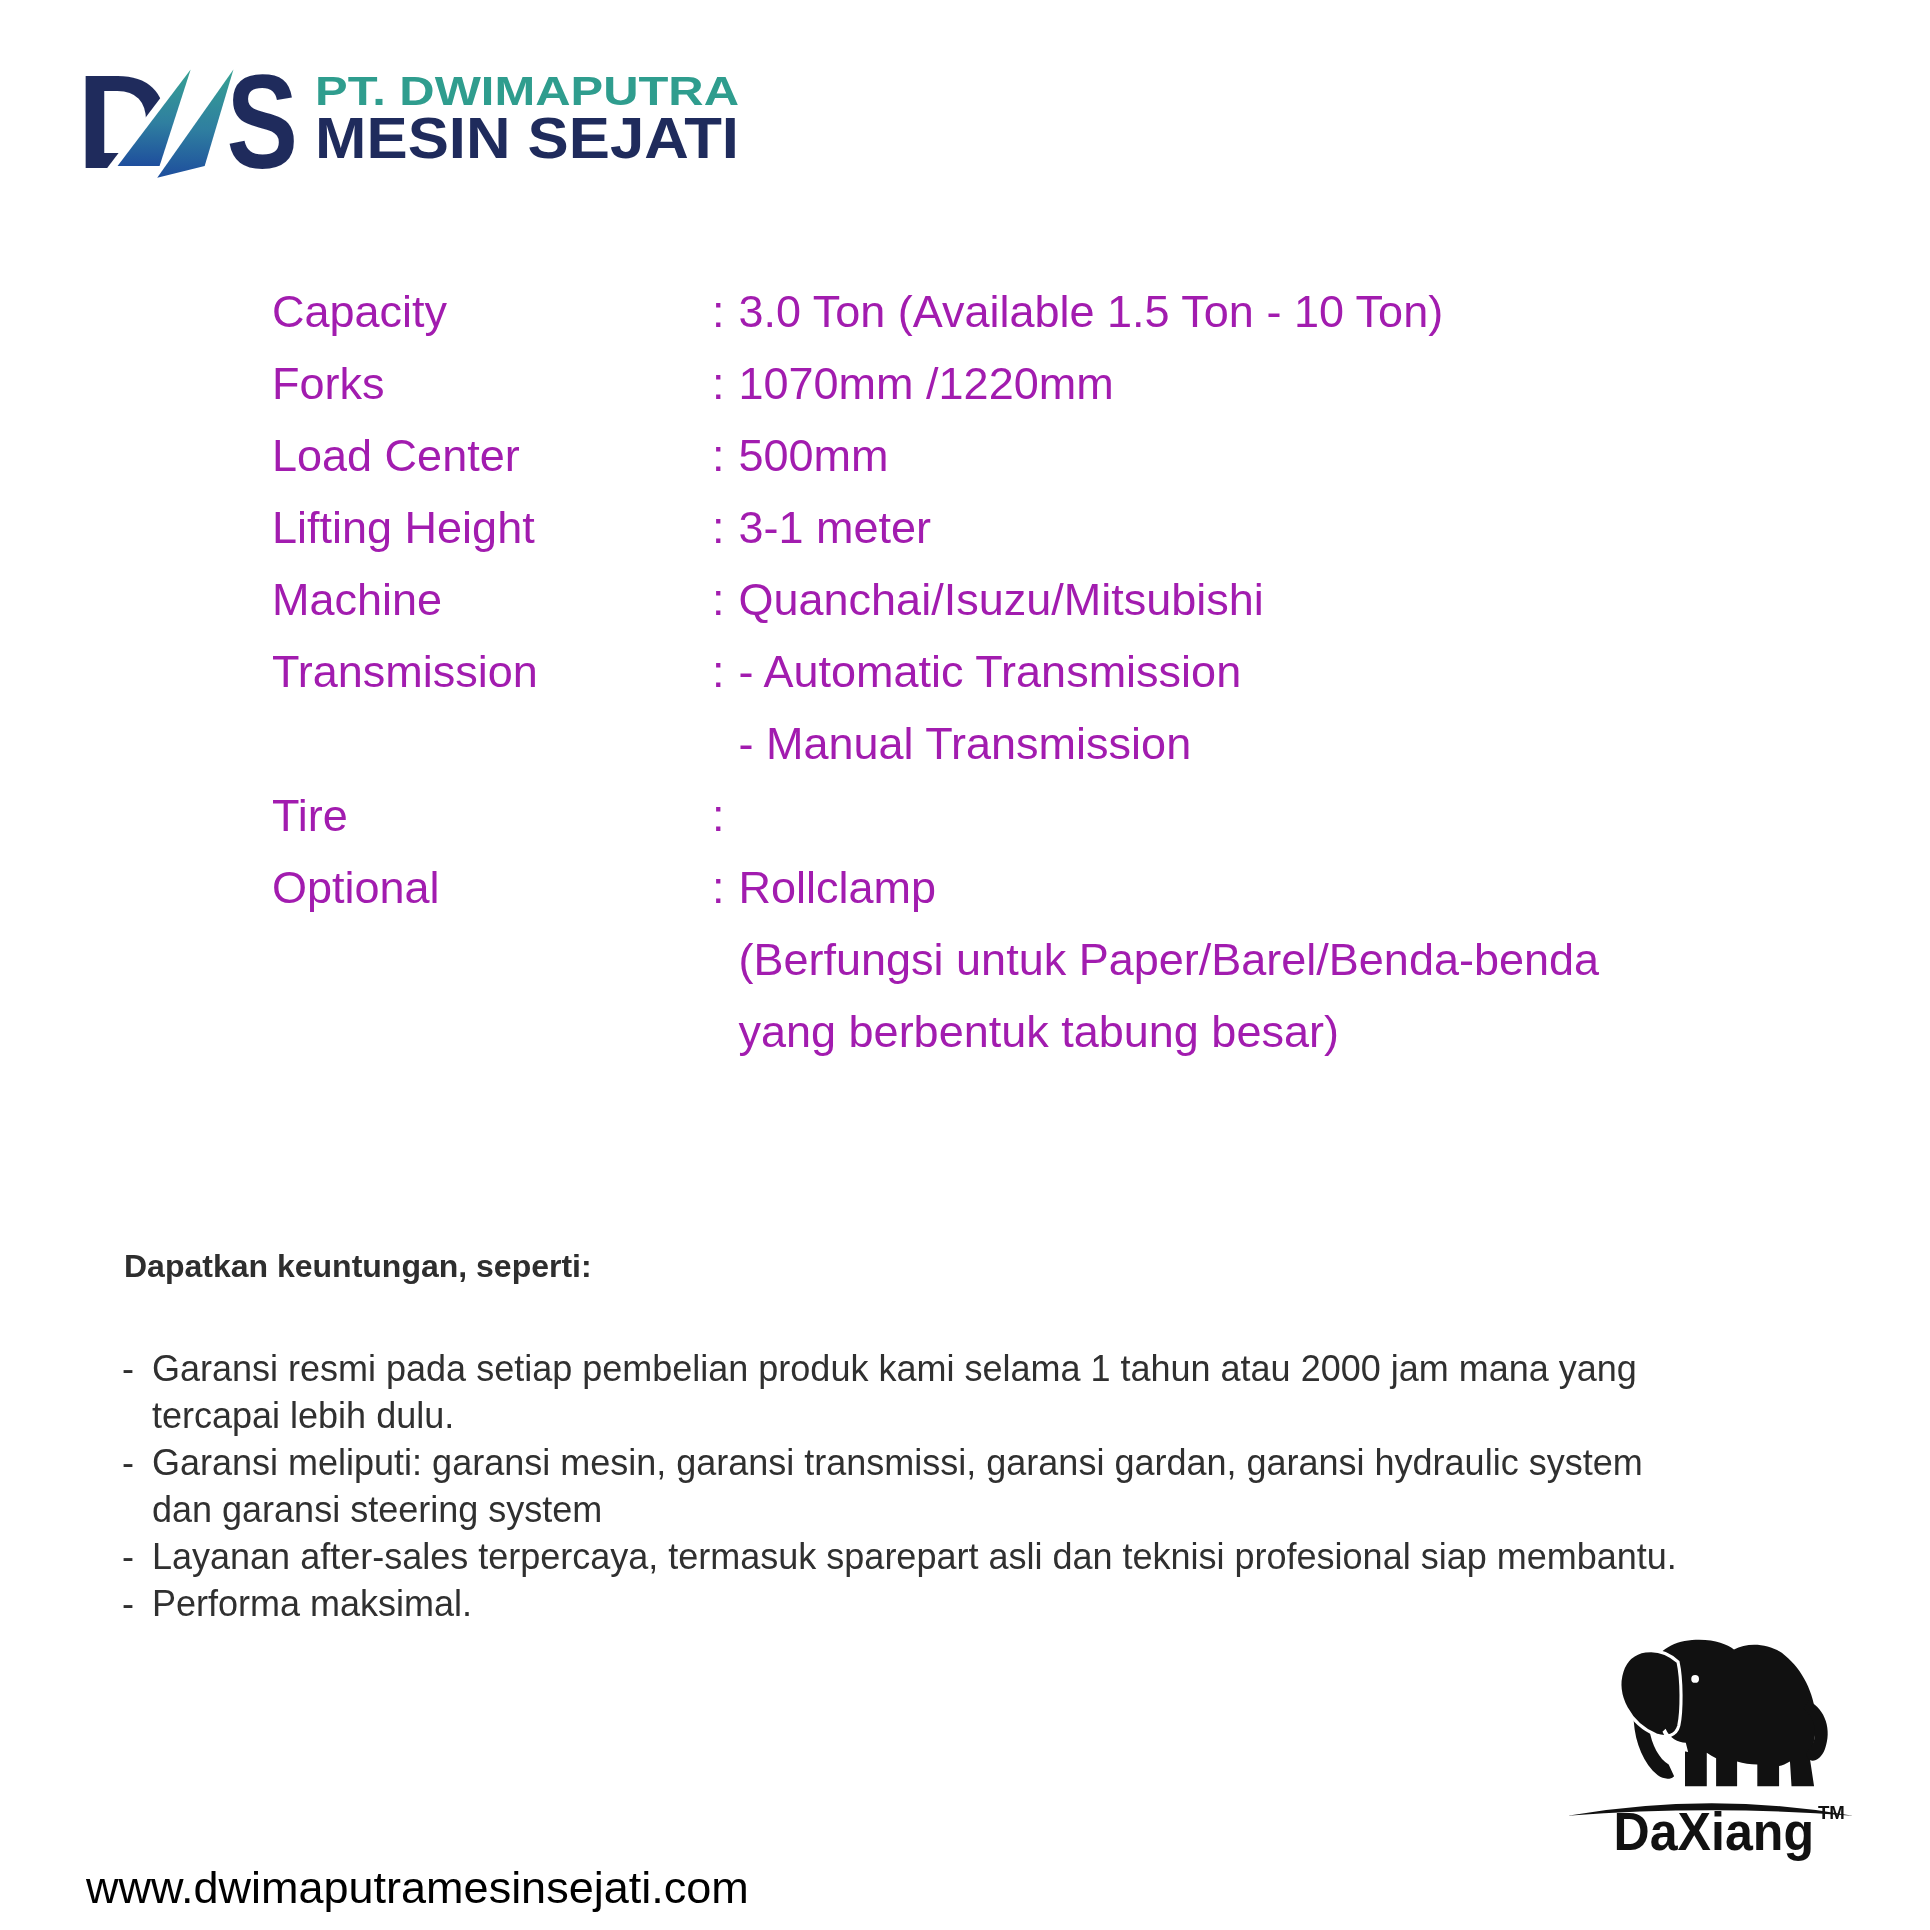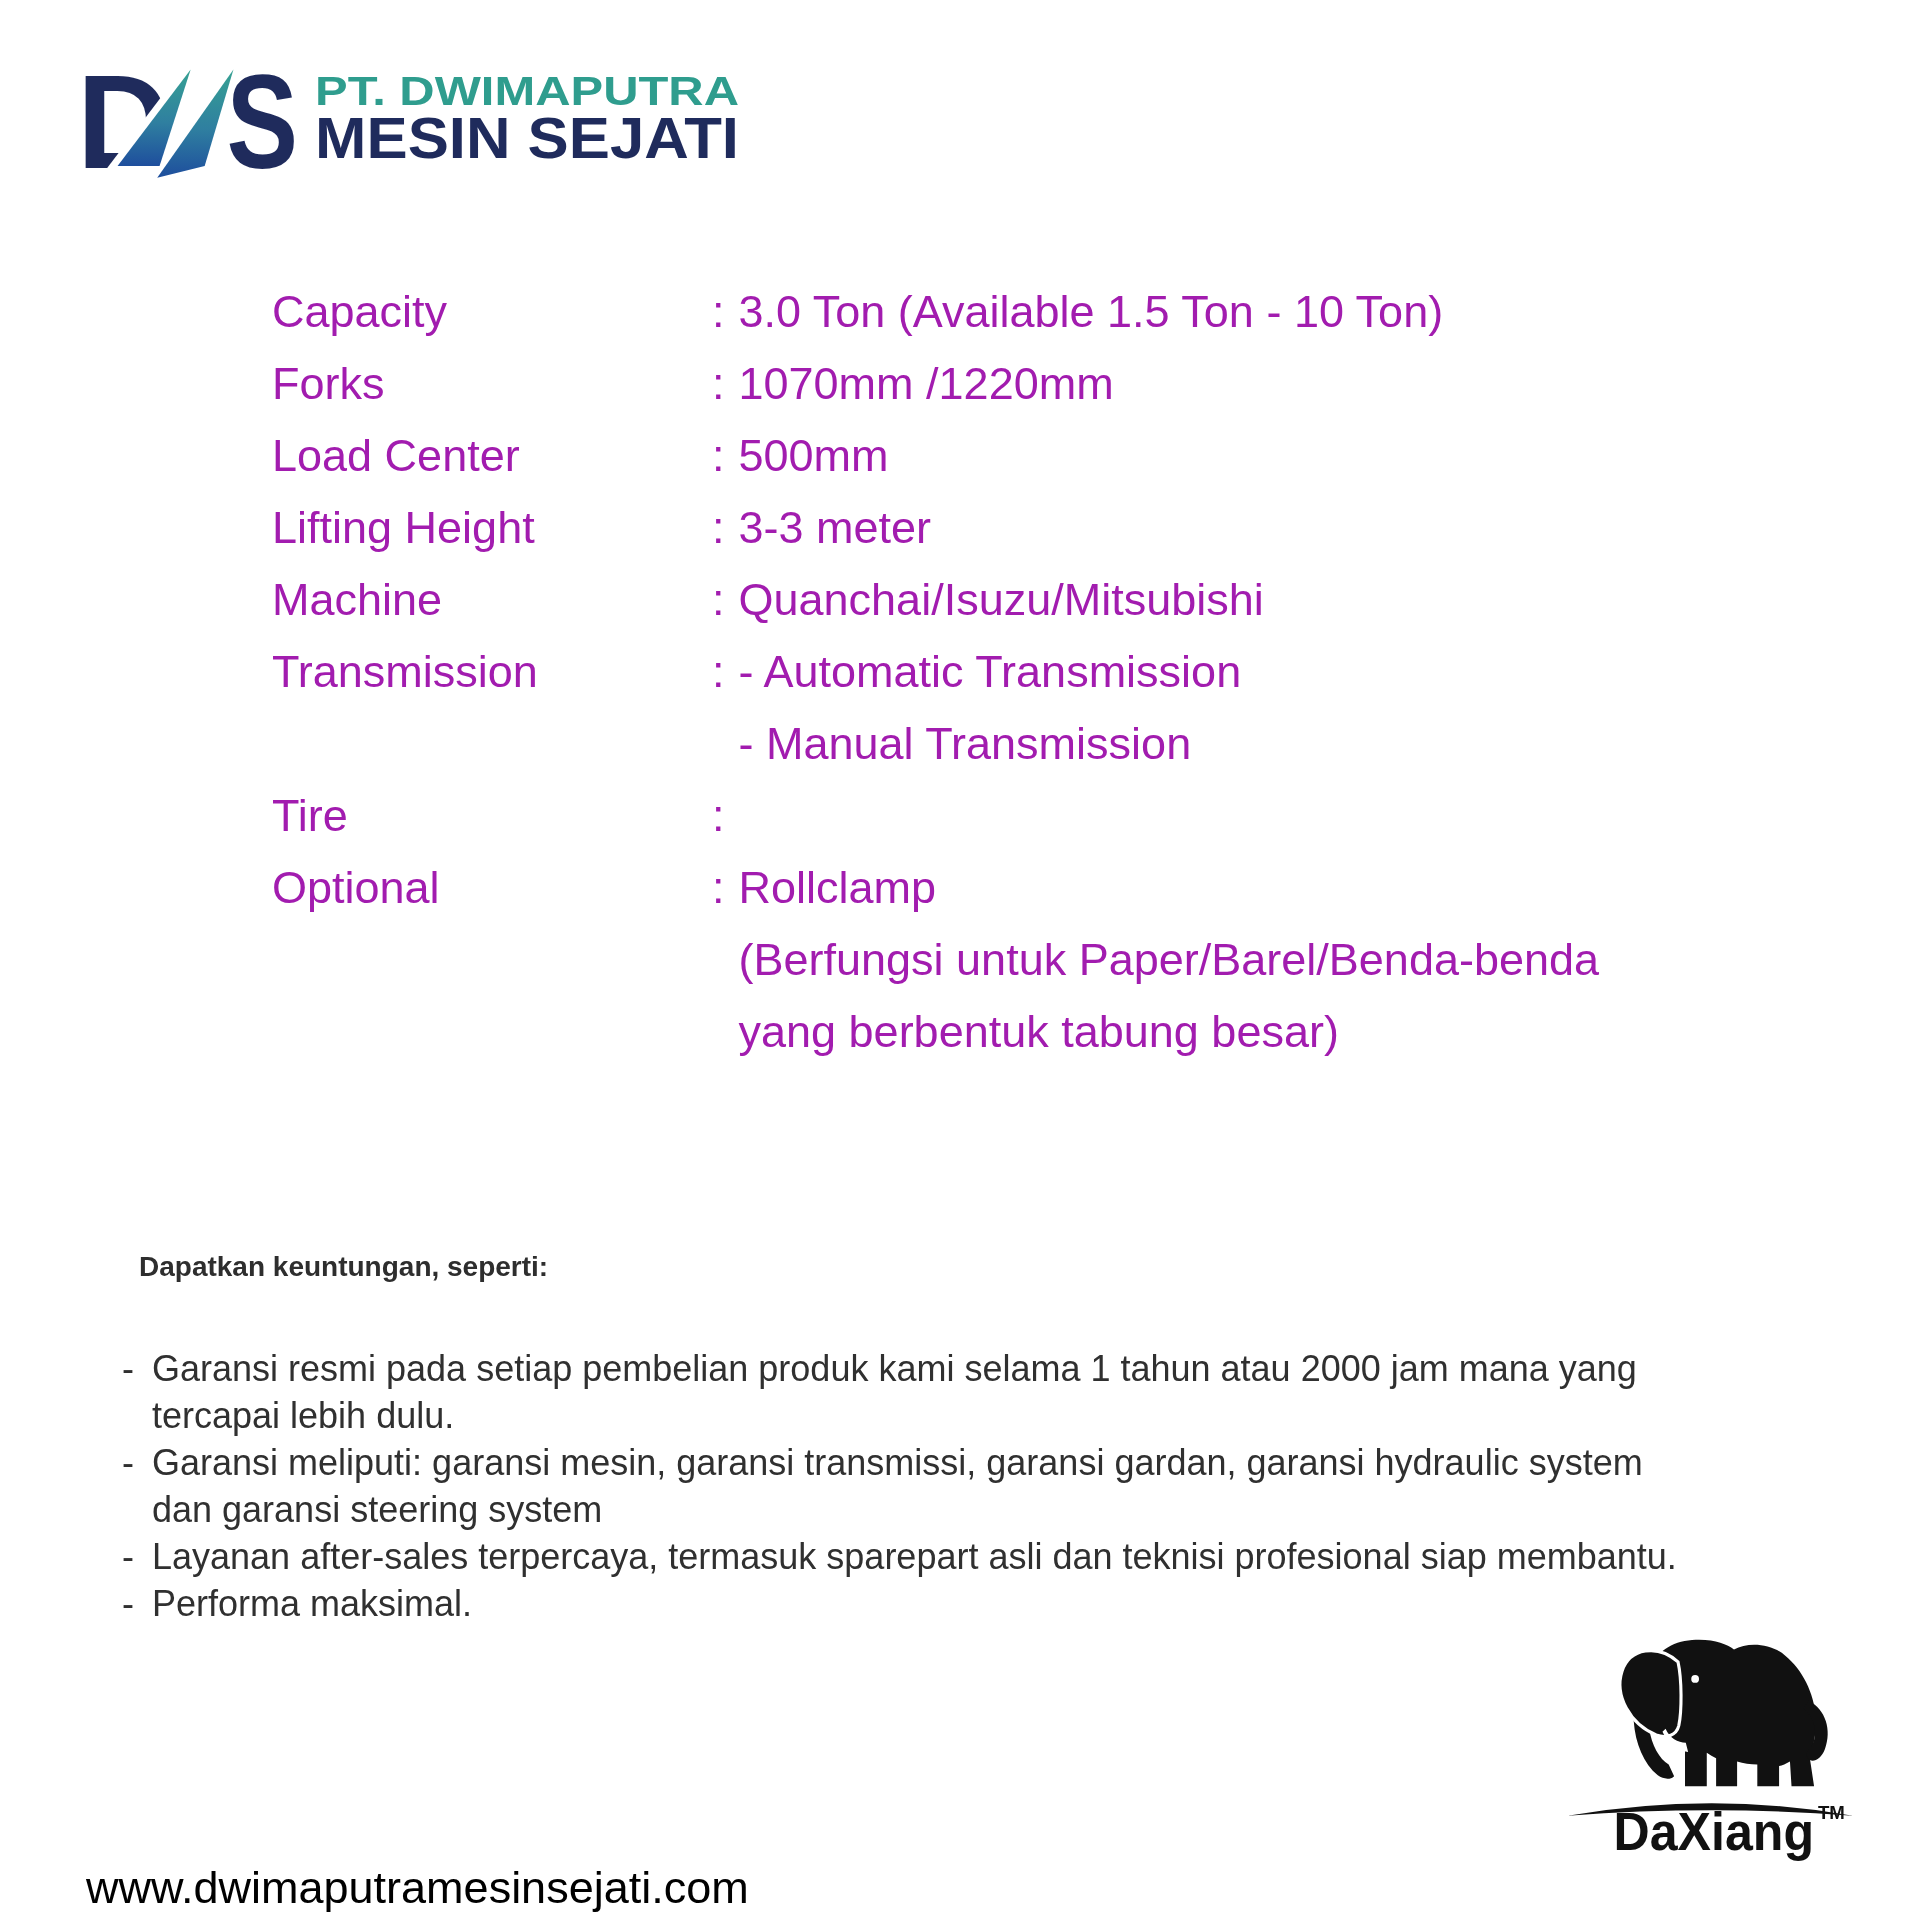--- a/index.html
+++ b/index.html
@@ -23,22 +23,22 @@
   .spec-label{width:440px;flex:0 0 440px;}
   .spec-colon{width:26.5px;flex:0 0 26.5px;}
   .spec-lines{flex:1;}
 
   
   .benefits{
     position:absolute;left:122px;top:1243px;width:1767px;
     color:#303030;
   }
   .benefits-heading{
-    font-size:28px;font-weight:bold;line-height:47px;
-    color:#2e2e2e;margin-left:17px;
+    font-size:32px;font-weight:bold;line-height:47px;
+    color:#2e2e2e;margin-left:2px;
   }
   .benefit-list{margin-top:55px;font-size:36px;line-height:47px;}
   .benefit{display:flex;align-items:flex-start;}
   .benefit-dash{width:30px;flex:0 0 30px;}
   .benefit-lines{flex:1;}
 
   
   .website{
     position:absolute;left:86px;top:1825px;
     font-size:45px;line-height:54px;color:#000000;margin-top:36px;
@@ -96,21 +96,21 @@
       <div class="spec-colon">:</div>
       <div class="spec-lines">
         <div>500mm</div>
       </div>
     </div>
 
     <div class="spec-row">
       <div class="spec-label">Lifting Height</div>
       <div class="spec-colon">:</div>
       <div class="spec-lines">
-        <div>3-3 meter</div>
+        <div>3-1 meter</div>
       </div>
     </div>
 
     <div class="spec-row">
       <div class="spec-label">Machine</div>
       <div class="spec-colon">:</div>
       <div class="spec-lines">
         <div>Quanchai/Isuzu/Mitsubishi</div>
       </div>
     </div>

